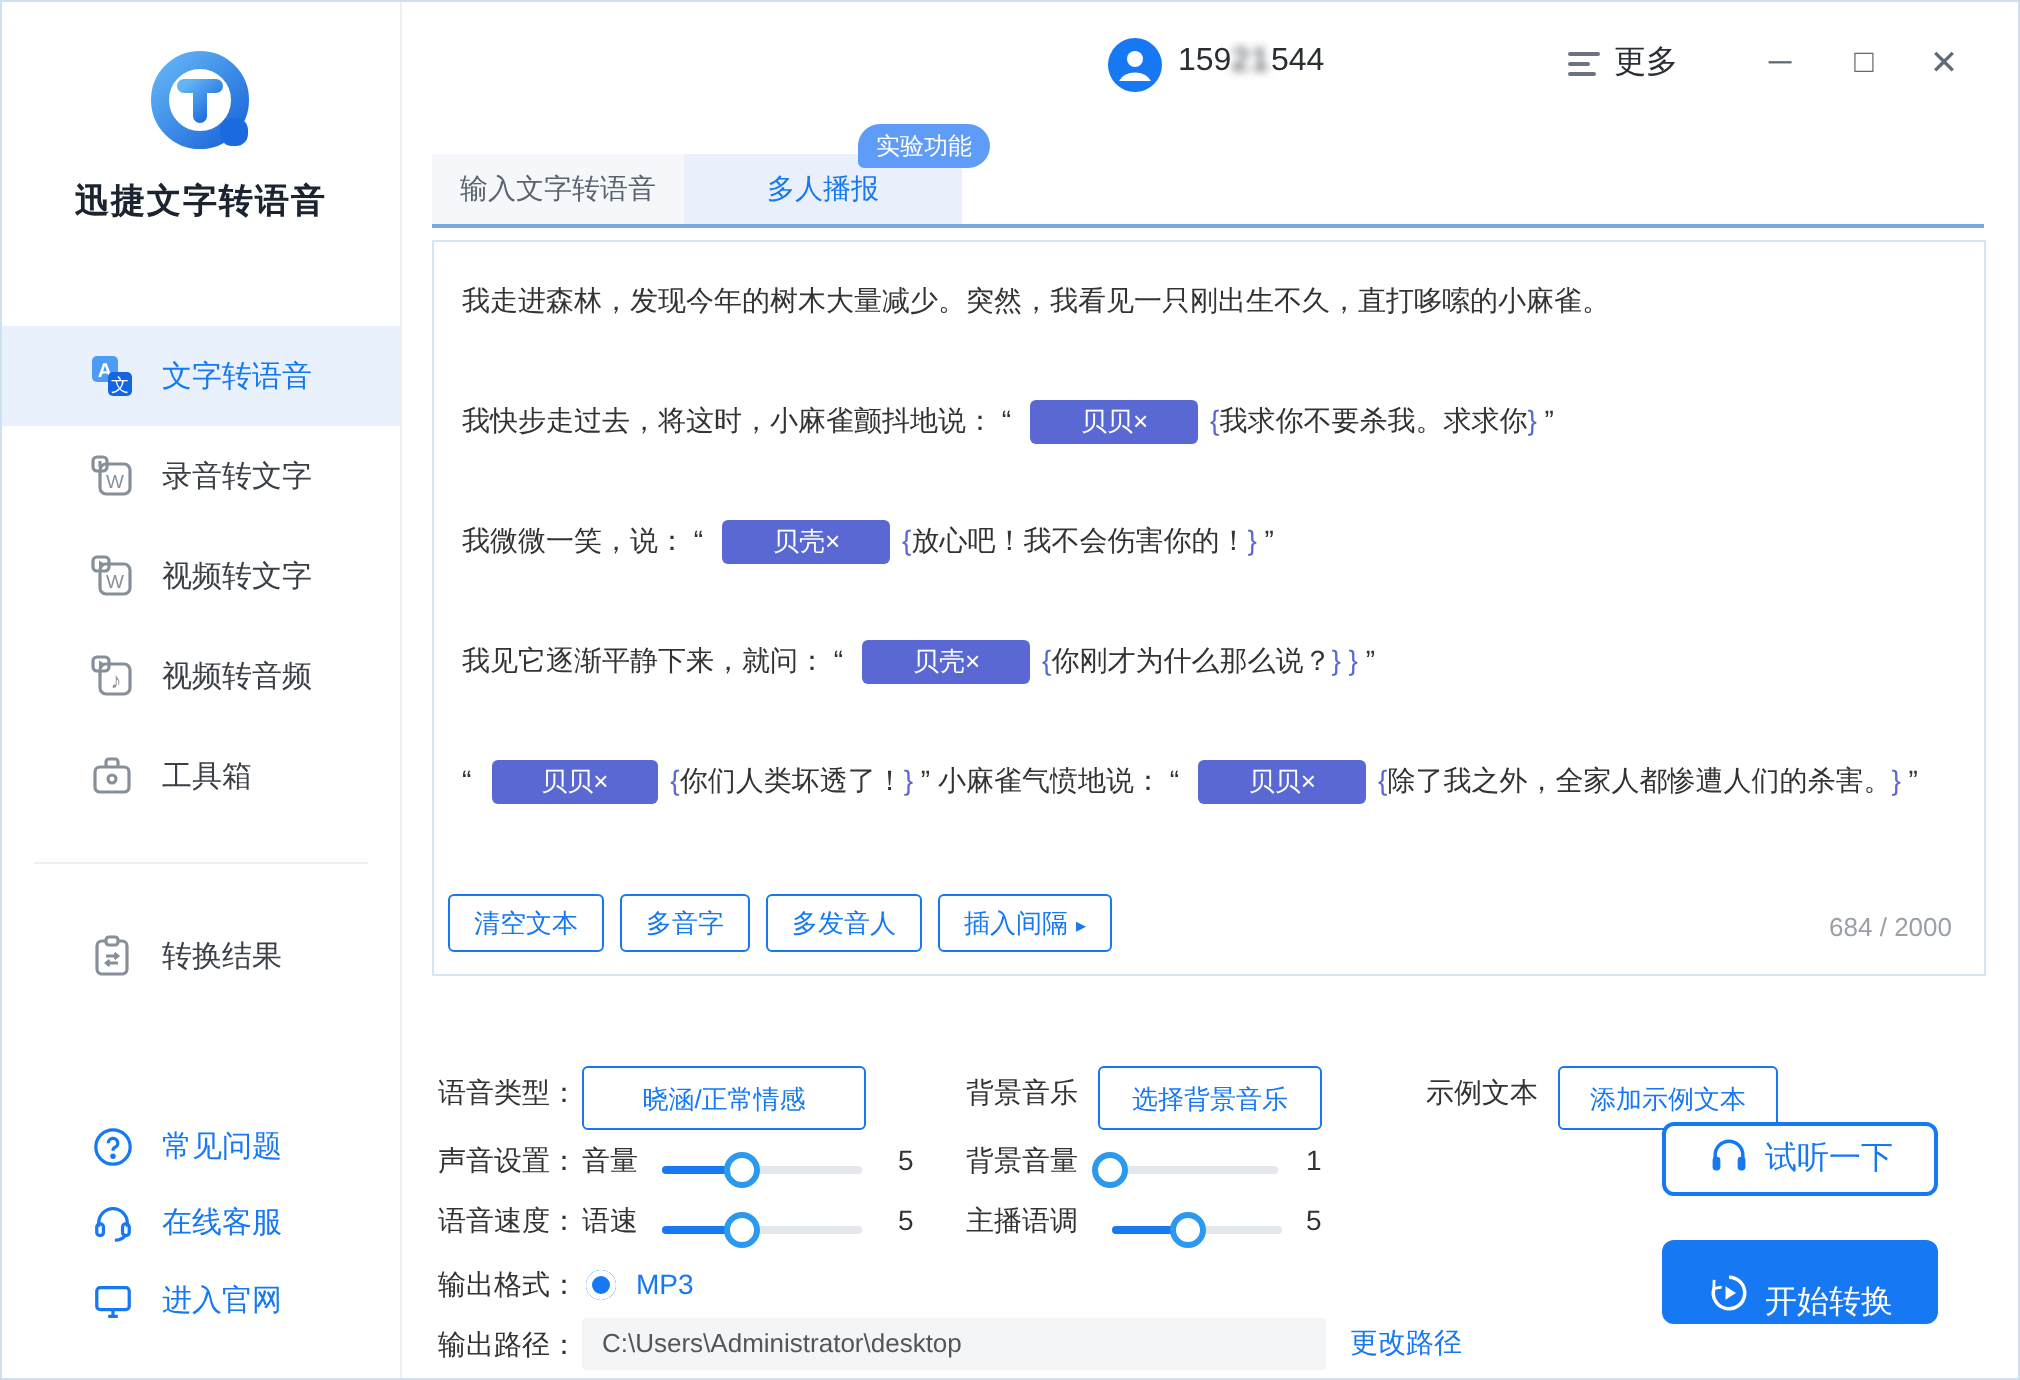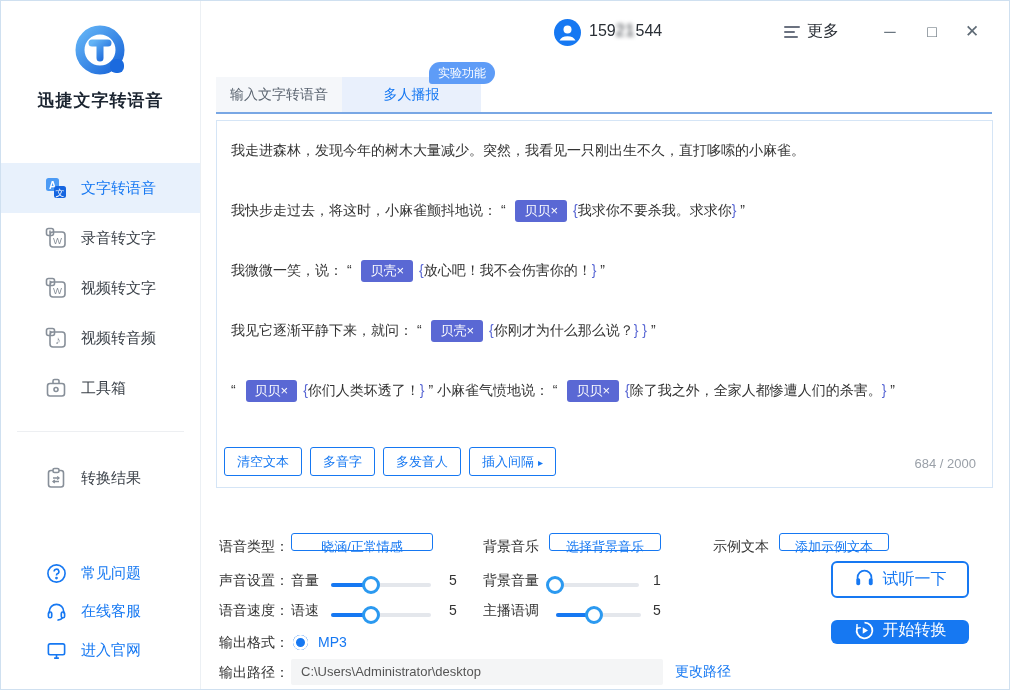--- a/index.html
+++ b/index.html
@@ -35,44 +35,44 @@
   .tab { position:absolute; top:76px; height:35px; line-height:35px; text-align:center; font-size:14px; cursor:pointer; }
   .tab1 { left:15px; width:126px; background:#f5f7fa; color:#5a6470; }
   .tab2 { left:141px; width:139px; background:#e9f0fc; color:#1678f2; }
   .tabs-underline { position:absolute; left:15px; right:19px; top:111px; height:2px; background:#79a7e4; }
   .badge { position:absolute; left:228px; top:61px; height:22px; line-height:22px; padding:0 9px; background:#5e9cf7; color:#fff; font-size:12px; border-radius:11px 11px 11px 3px; z-index:3; }
 
   
   .editor { position:absolute; left:15px; top:119px; width:777px; height:368px; border:1px solid #d5e5f6; background:#fff; }
   .paras { position:absolute; left:0; top:0; right:0; padding:17px 14px; }
   .para { font-size:14px; color:#333; line-height:24px; margin-bottom:36px; }
-  .voice-tag { display:inline-block; background:#5a68d4; color:#fff; font-size:13px; line-height:22px; padding:0 9px; border-radius:3px; margin:0 6px; cursor:pointer; }
+  .voice-tag { display:inline-block; background:#5a68d4; color:#fff; font-size:13px; line-height:22px; padding:0 25px; border-radius:3px; margin:0 6px; cursor:pointer; }
   .brace { color:#5a68d4; }
   .editor-foot { position:absolute; left:7px; bottom:11px; display:flex; gap:8px;margin-top:42px; }
   .ed-btn { height:29px; line-height:27px; padding:0 12px; border:1px solid #1678f2; border-radius:3px; color:#1678f2; font-size:13px; background:#fff; cursor:pointer; }
   .ed-btn .caret { font-size:10px; margin-left:4px; }
   .char-count { position:absolute; right:16px; bottom:16px; font-size:13px; color:#9aa0a8; }
 
   
   .srow { position:absolute; left:0; width:100%; height:28px;margin-top:24px; }
   .slabel { position:absolute; font-size:14px; color:#333; top:5px; }
-  .out-btn { position:absolute; top:0; height:18px; line-height:25px; text-align:center; border:1px solid #1678f2; border-radius:3px; color:#1678f2; font-size:13px; background:#fff; cursor:pointer; }
+  .out-btn { position:absolute; top:0; height:32px; line-height:25px; text-align:center; border:1px solid #1678f2; border-radius:3px; color:#1678f2; font-size:13px; background:#fff; cursor:pointer; }
   .slider { position:absolute; top:9px; height:18px; }
   .slider .track { position:absolute; top:7px; left:0; right:0; height:4px; background:#e4e7ec; border-radius:2px; }
   .slider .sf { position:absolute; top:7px; left:0; height:4px; background:#1678f2; border-radius:2px; }
   .slider .sk { position:absolute; top:0; width:18px; height:18px; background:#fff; border:3px solid #2b99f0; border-radius:50%; cursor:pointer; }
   .sval { position:absolute; top:5px; font-size:14px; color:#333; }
   .radio { position:absolute; left:92px; top:6px; width:15px; height:15px; border-radius:50%; background:#1678f2; box-shadow:inset 0 0 0 3px #fff, inset 0 0 0 7px #1678f2; cursor:pointer; }
   .radio-label { position:absolute; left:117px; top:5px; font-size:14px; color:#1678f2; }
   .path-box { position:absolute; left:90px; top:0; width:372px; height:26px; line-height:26px; background:#f4f5f6; border-radius:2px; padding-left:10px; font-size:13px; color:#555; }
   .path-link { position:absolute; left:474px; top:4px; font-size:14px; color:#1678f2; cursor:pointer; }
 
   
   .preview-btn { position:absolute; right:42px; top:560px; width:138px; height:37px; border:2px solid #1678f2; border-radius:6px; background:#fff; color:#1678f2; font-size:16px; display:flex; align-items:center; justify-content:center; gap:8px; cursor:pointer; }
-  .convert-btn { position:absolute; right:42px; top:619px; width:138px; height:24px; border:none; border-radius:6px; background:#1678f2; color:#fff; font-size:16px; display:flex; align-items:flex-start; justify-content:center; gap:8px; cursor:pointer; }
+  .convert-btn { position:absolute; right:42px; top:619px; width:138px; height:42px; border:none; border-radius:6px; background:#1678f2; color:#fff; font-size:16px; display:flex; align-items:flex-end; justify-content:center; gap:8px; cursor:pointer; }
 </style>
 </head>
 <body>
 
 <div class="app">
 
   <div class="sidebar">
     <div class="logo-wrap">
       <svg width="62" height="58" viewBox="0 0 62 58">
         <defs>

